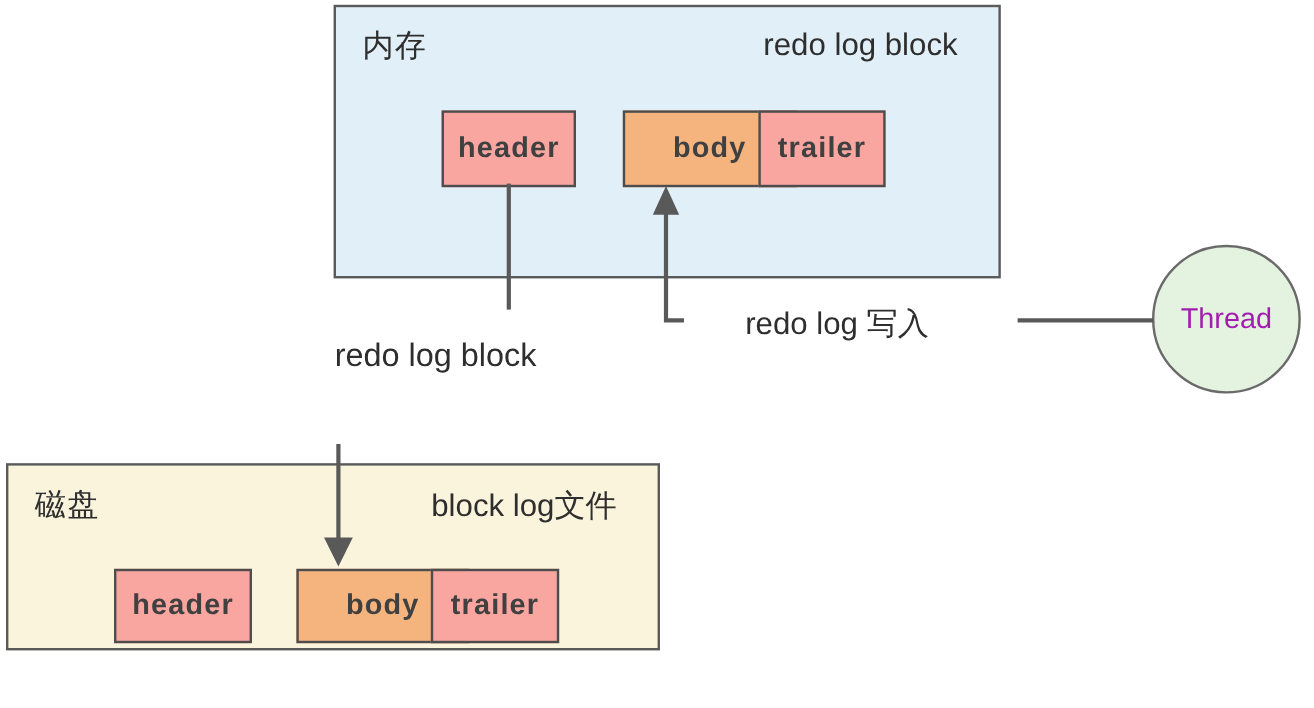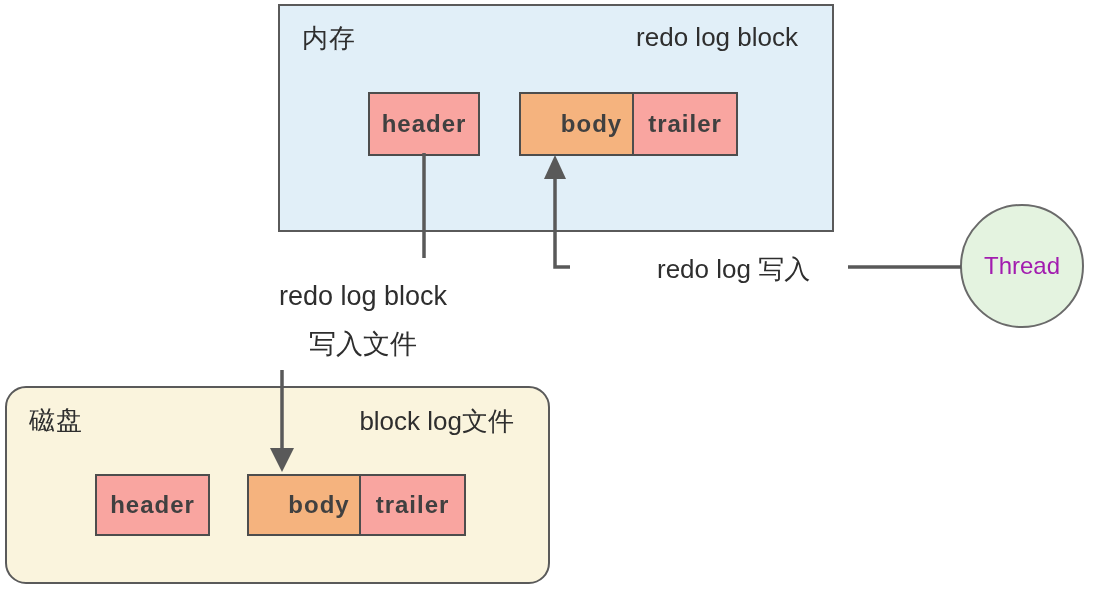--- a/index.html
+++ b/index.html
@@ -21,23 +21,22 @@
     position: absolute;
     border: 2px solid #5a5a5a;
   }
   #memory-box {
     left: 278px; top: 4px;
     width: 556px; height: 228px;
     background: #e1eff8;
   }
   #disk-box {
     left: 5px; top: 386px;
-    width: 545px; height: 198px;
+    width: 545px; height: 156px;
     background: #faf4dd;
-    border-radius: 21px;
   }
   .box-label {
     position: absolute;
     left: 22px; top: 15px;
     font-size: 26px;
     letter-spacing: 1px;
     white-space: nowrap;
   }
   .box-title {
     position: absolute;
@@ -79,21 +78,20 @@
     text-align: center;
     font-size: 27px;
     line-height: 48px;
     white-space: nowrap;
   }
   #write-label {
     position: absolute;
     left: 621px; top: 252px;
     font-size: 26px;
     white-space: nowrap;
-    margin-left: 36px;
   }
 
   
   #thread-circle {
     position: absolute;
     left: 960px; top: 204px;
     width: 124px; height: 124px;
     border-radius: 50%;
     background: #e4f3e0;
     border: 2px solid #6a6a6a;
@@ -128,21 +126,20 @@
   <div id="disk-box" class="big-box">
     <div class="box-label">磁盘</div>
     <div class="box-title">block log文件</div>
     <div id="disk-header" class="block pink">header</div>
     <div id="disk-body" class="block orange">body</div>
     <div id="disk-trailer" class="block pink">trailer</div>
   </div>
 
   <div id="flush-label">
     <div>redo log block</div>
-    <div>写入文件</div>
   </div>
 
   <div id="write-label">redo log 写入</div>
 
   <div id="thread-circle">
     <span>Thread</span>
   </div>
 
   <svg id="connectors" viewBox="0 0 1095 590" xmlns="http://www.w3.org/2000/svg">
 

